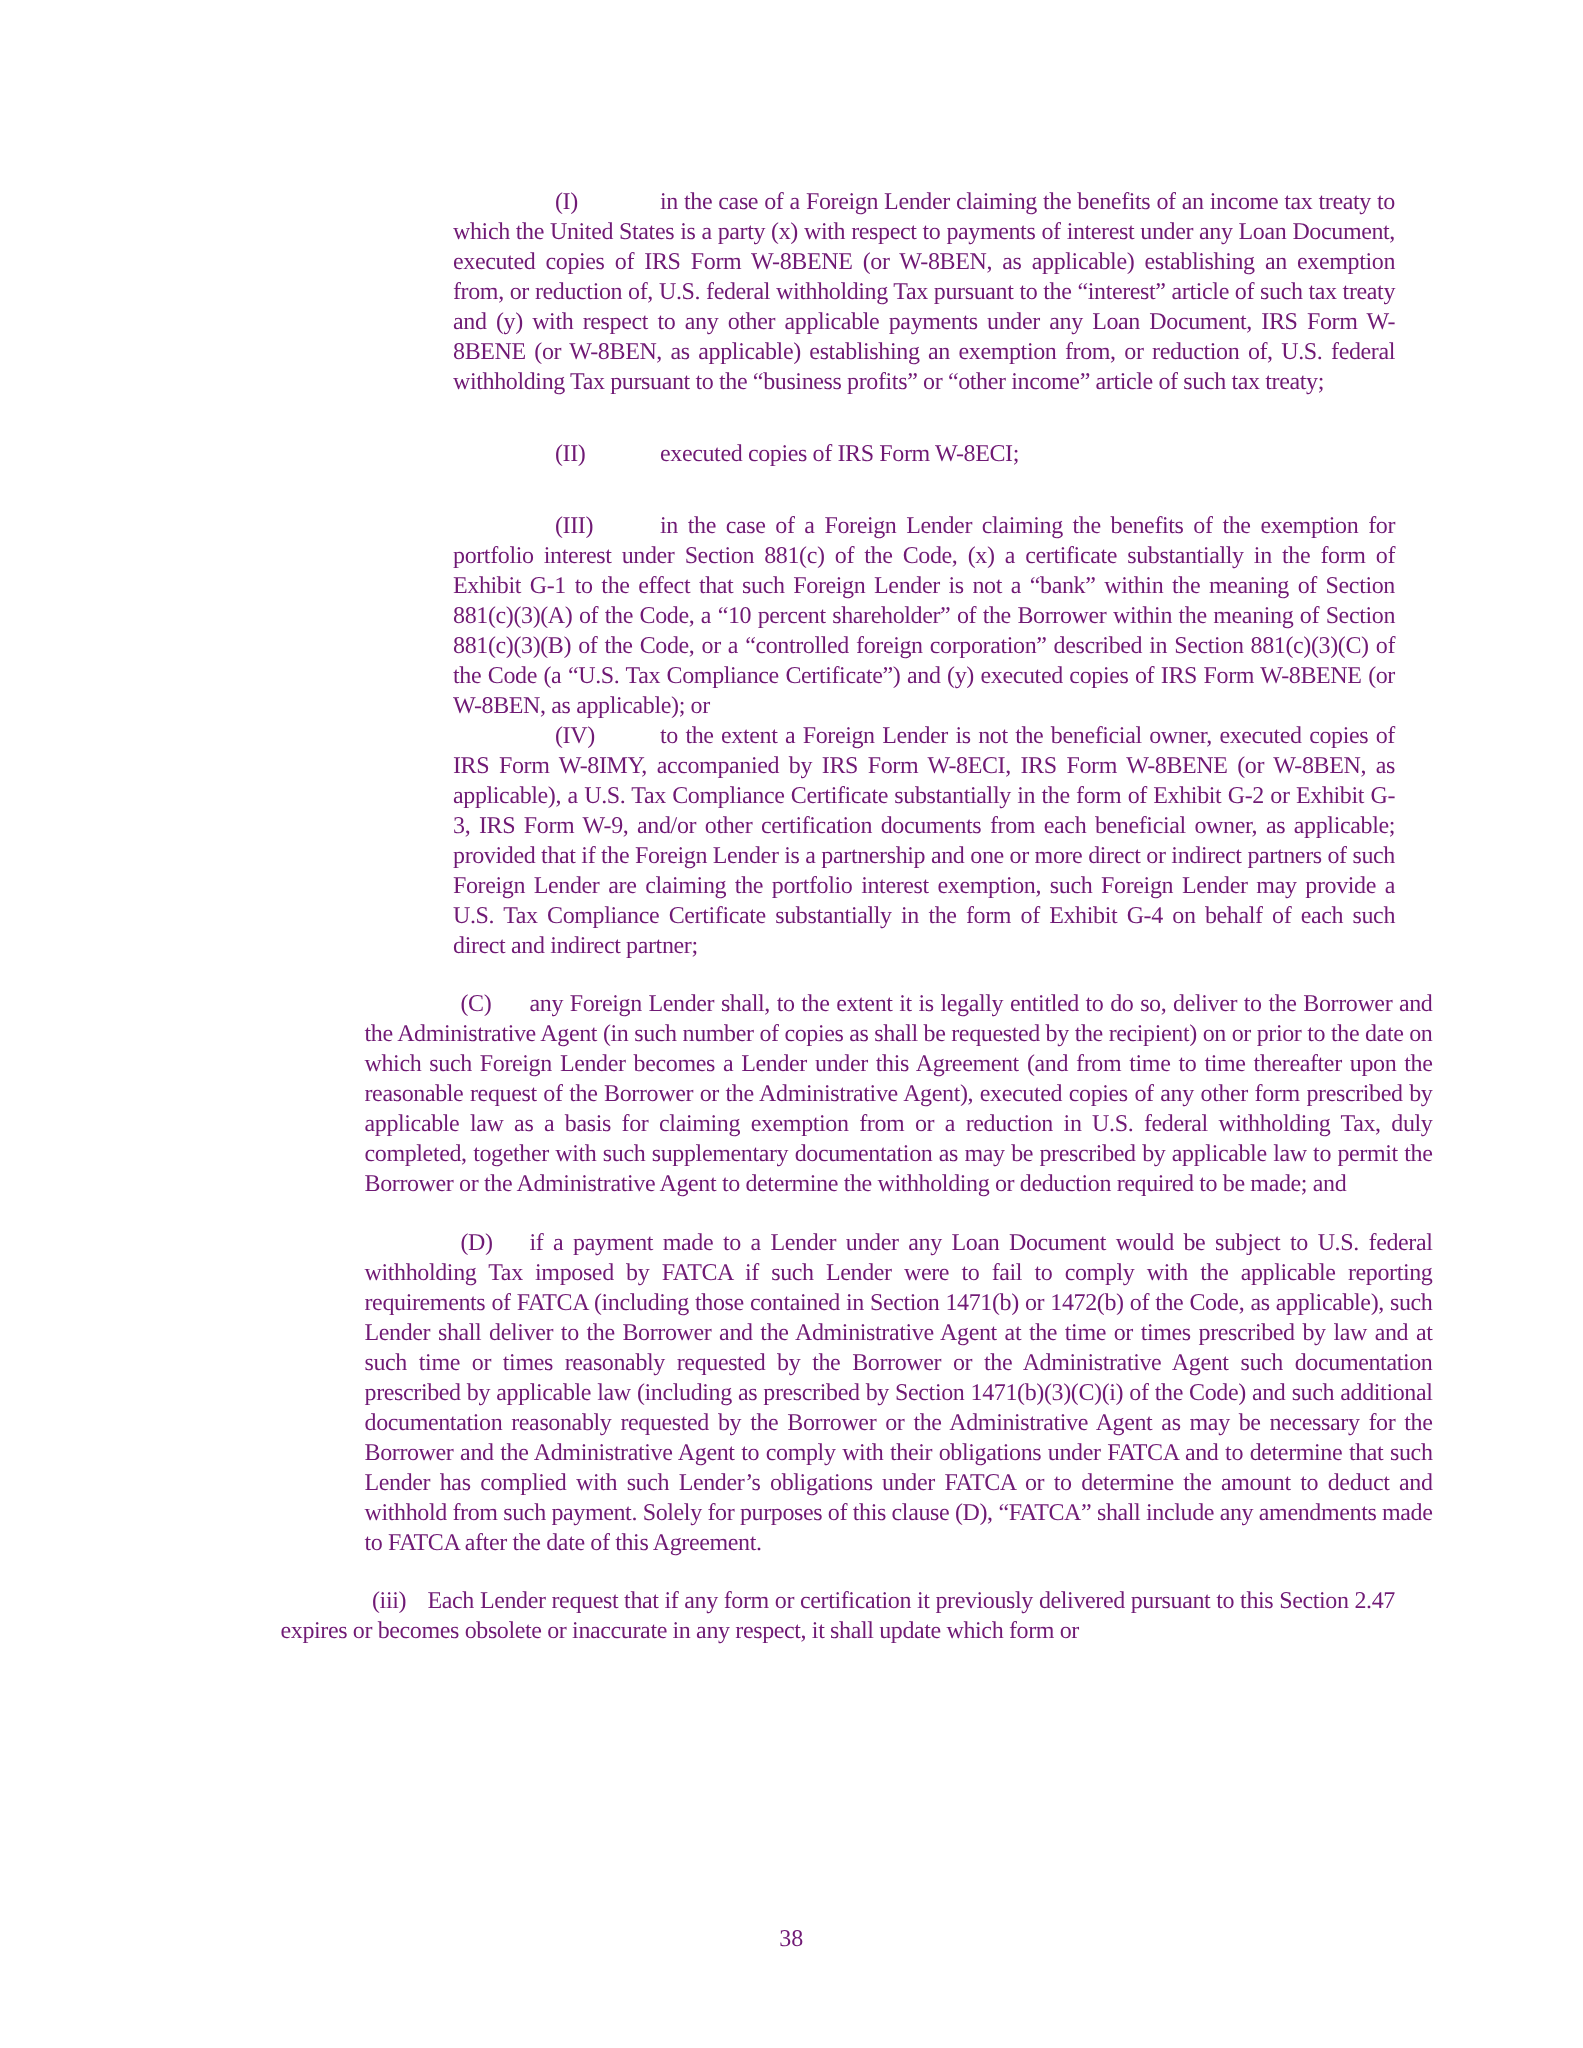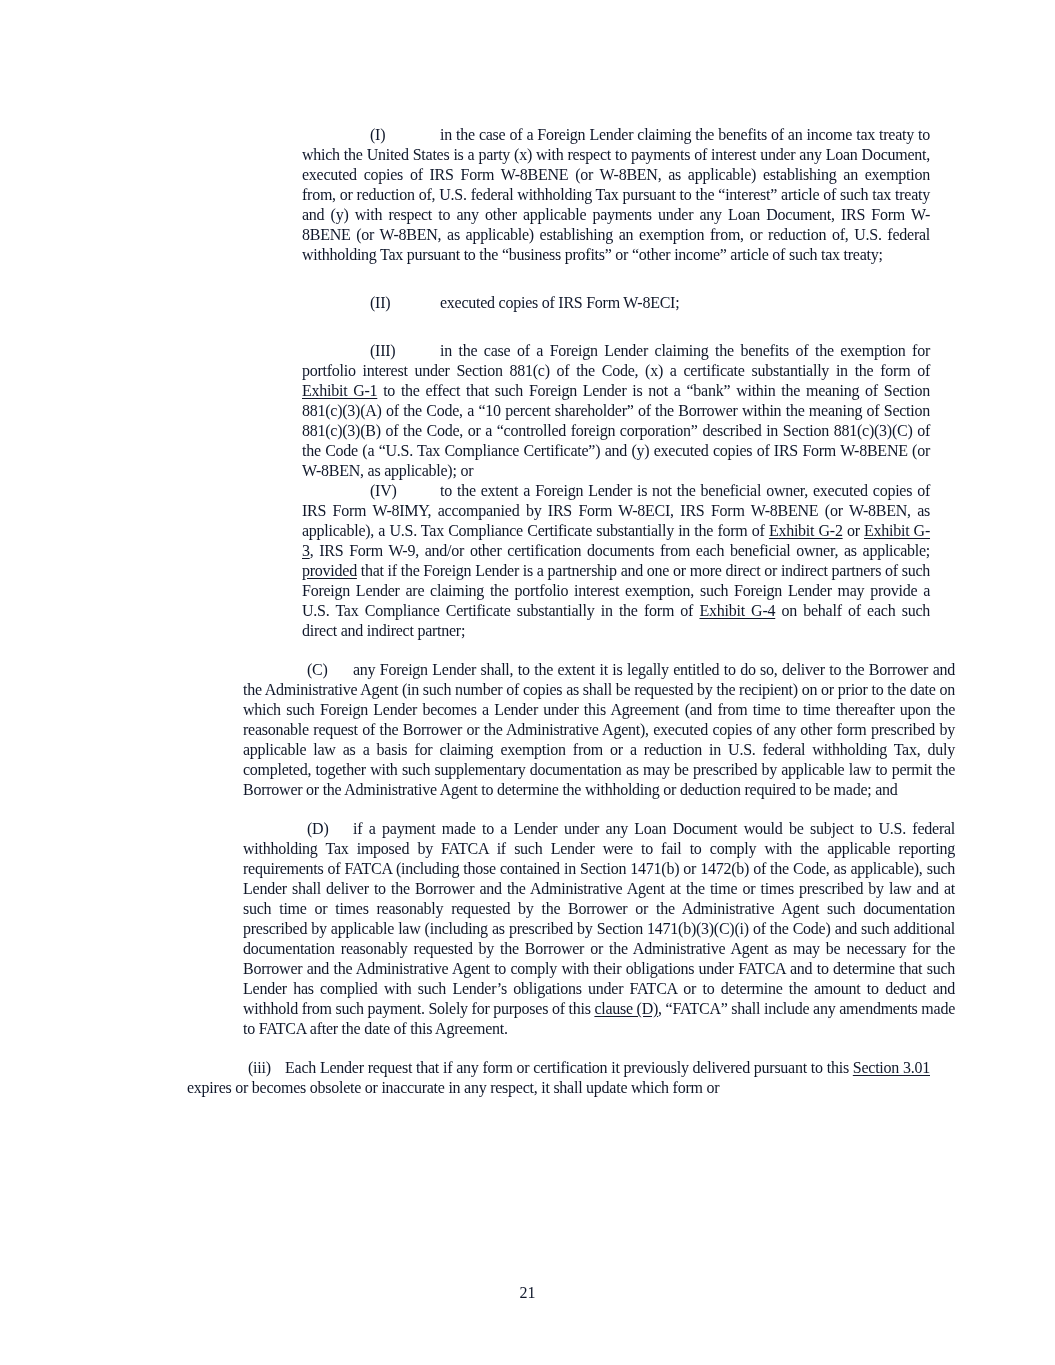--- a/index.html
+++ b/index.html
@@ -9,21 +9,21 @@
   }
   .page {
     position: relative;
     width: 1055px;
     height: 1365px;
     background: #ffffff;
     font-family: "Liberation Serif", "DejaVu Serif", serif;
     font-size: 16px;
     line-height: 20px;
     letter-spacing: -0.25px;
-    color: #0f172a;
+    color: #701a75;
     overflow: hidden;
   }
   .doc-body {
     padding-top: 125px;
   }
   p.para {
     margin: 19px 0 0 0;
     text-align: justify;
   }
   p.para:first-child { margin-top: 0; }
@@ -33,21 +33,20 @@
   p.level3 { margin-left: 187px; margin-right: 125px; text-indent: 61px; }
   .plabel {
     display: inline-block;
     text-indent: 0;
     text-align: left;
   }
   .plabel-l1 { min-width: 70px; }
   .plabel-l2 { min-width: 46px; }
   .plabel-l3 { min-width: 37px; }
   .xref {
-    text-decoration: underline;
     text-underline-offset: 2px;
   }
   .page-number {
     position: absolute;
     left: 0;
     top: 1283px;
     width: 100%;
     text-align: center;
     letter-spacing: 0;
   }
@@ -56,16 +55,16 @@
 <body>
 
 <div class="page">
   <div class="doc-body">
       <p class="para level1"><span class="plabel plabel-l1">(I)</span><span>in the case of a Foreign Lender claiming the benefits of an income tax treaty to which the United States is a party (x) with respect to payments of interest under any Loan Document, executed copies of IRS Form W-8BENE (or W-8BEN, as applicable) establishing an exemption from, or reduction of, U.S. federal withholding Tax pursuant to the “interest” article of such tax treaty and (y) with respect to any other applicable payments under any Loan Document, IRS Form W-8BENE (or W-8BEN, as applicable) establishing an exemption from, or reduction of, U.S. federal withholding Tax pursuant to the “business profits” or “other income” article of such tax treaty;</span></p>
       <p class="para level1"><span class="plabel plabel-l1">(II)</span><span>executed copies of IRS Form W-8ECI;</span></p>
       <p class="para level1"><span class="plabel plabel-l1">(III)</span><span>in the case of a Foreign Lender claiming the benefits of the exemption for portfolio interest under Section 881(c) of the Code, (x) a certificate substantially in the form of </span><span class="xref">Exhibit G-1</span><span> to the effect that such Foreign Lender is not a “bank” within the meaning of Section 881(c)(3)(A) of the Code, a “10 percent shareholder” of the Borrower within the meaning of Section 881(c)(3)(B) of the Code, or a “controlled foreign corporation” described in Section 881(c)(3)(C) of the Code (a “U.S. Tax Compliance Certificate”) and (y) executed copies of IRS Form W-8BENE (or W-8BEN, as applicable); or</span></p>
       <p class="para level1 cont"><span class="plabel plabel-l1">(IV)</span><span>to the extent a Foreign Lender is not the beneficial owner, executed copies of IRS Form W-8IMY, accompanied by IRS Form W-8ECI, IRS Form W-8BENE (or W-8BEN, as applicable), a U.S. Tax Compliance Certificate substantially in the form of </span><span class="xref">Exhibit G-2</span><span> or </span><span class="xref">Exhibit G-3</span><span>, IRS Form W-9, and/or other certification documents from each beneficial owner, as applicable; </span><span class="xref">provided</span><span> that if the Foreign Lender is a partnership and one or more direct or indirect partners of such Foreign Lender are claiming the portfolio interest exemption, such Foreign Lender may provide a U.S. Tax Compliance Certificate substantially in the form of </span><span class="xref">Exhibit G-4</span><span> on behalf of each such direct and indirect partner;</span></p>
       <p class="para level2"><span class="plabel plabel-l2">(C)</span><span>any Foreign Lender shall, to the extent it is legally entitled to do so, deliver to the Borrower and the Administrative Agent (in such number of copies as shall be requested by the recipient) on or prior to the date on which such Foreign Lender becomes a Lender under this Agreement (and from time to time thereafter upon the reasonable request of the Borrower or the Administrative Agent), executed copies of any other form prescribed by applicable law as a basis for claiming exemption from or a reduction in U.S. federal withholding Tax, duly completed, together with such supplementary documentation as may be prescribed by applicable law to permit the Borrower or the Administrative Agent to determine the withholding or deduction required to be made; and</span></p>
       <p class="para level2"><span class="plabel plabel-l2">(D)</span><span>if a payment made to a Lender under any Loan Document would be subject to U.S. federal withholding Tax imposed by FATCA if such Lender were to fail to comply with the applicable reporting requirements of FATCA (including those contained in Section 1471(b) or 1472(b) of the Code, as applicable), such Lender shall deliver to the Borrower and the Administrative Agent at the time or times prescribed by law and at such time or times reasonably requested by the Borrower or the Administrative Agent such documentation prescribed by applicable law (including as prescribed by Section 1471(b)(3)(C)(i) of the Code) and such additional documentation reasonably requested by the Borrower or the Administrative Agent as may be necessary for the Borrower and the Administrative Agent to comply with their obligations under FATCA and to determine that such Lender has complied with such Lender’s obligations under FATCA or to determine the amount to deduct and withhold from such payment.  Solely for purposes of this </span><span class="xref">clause (D)</span><span>, “FATCA” shall include any amendments made to FATCA after the date of this Agreement.</span></p>
-      <p class="para level3"><span class="plabel plabel-l3">(iii)</span><span>Each Lender request that if any form or certification it previously delivered pursuant to this </span><span class="xref">Section 3.01</span><span> expires or becomes obsolete or inaccurate in any respect, it shall update which form or</span></p>
+      <p class="para level3"><span class="plabel plabel-l3">(iii)</span><span>Each Lender request that if any form or certification it previously delivered pursuant to this </span><span class="xref">Section 2.47</span><span> expires or becomes obsolete or inaccurate in any respect, it shall update which form or</span></p>
     </div>
-  <div class="page-number">21</div>
+  <div class="page-number">38</div>
 </div>
 
 </body></html>

